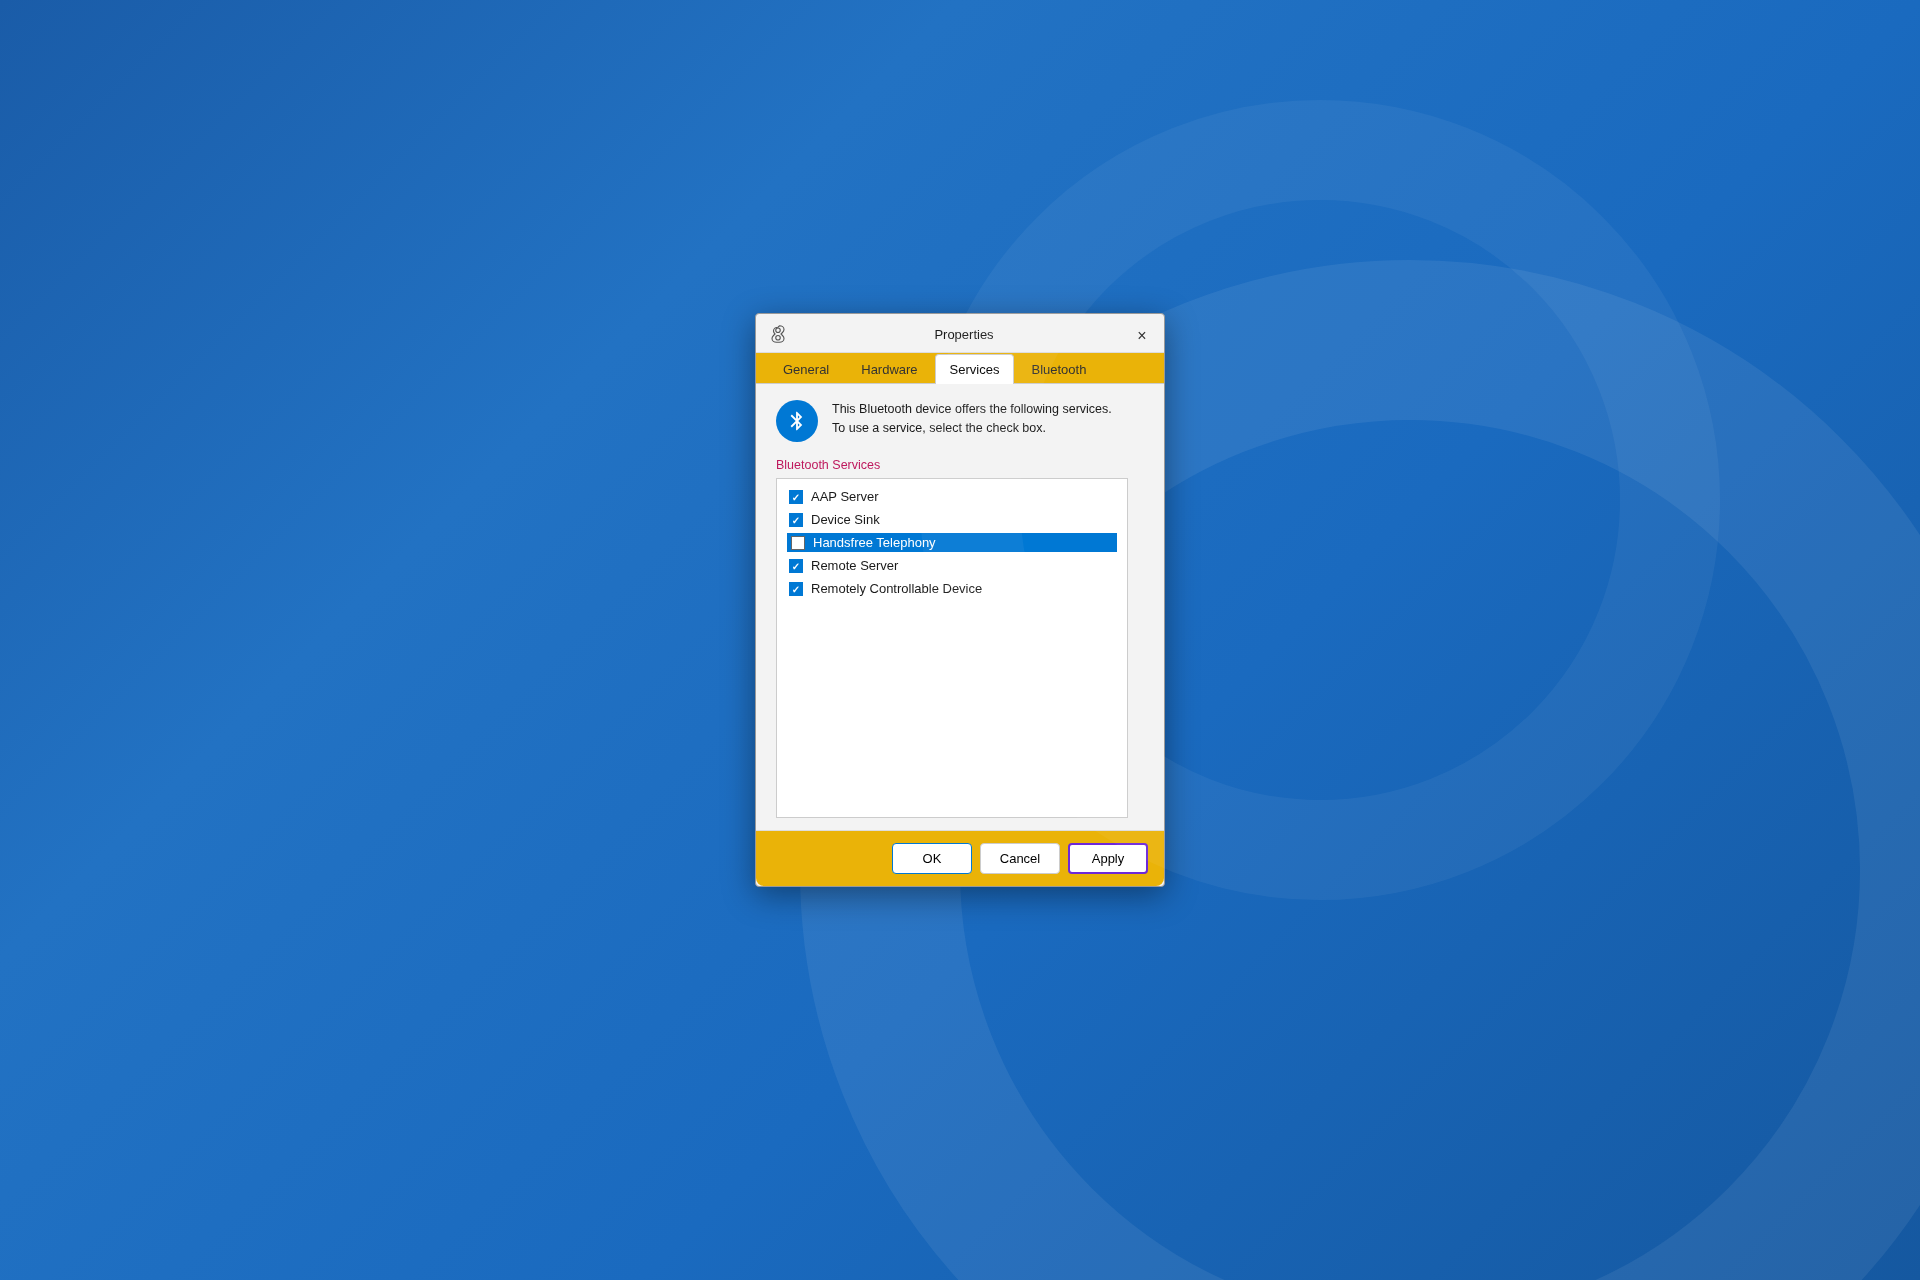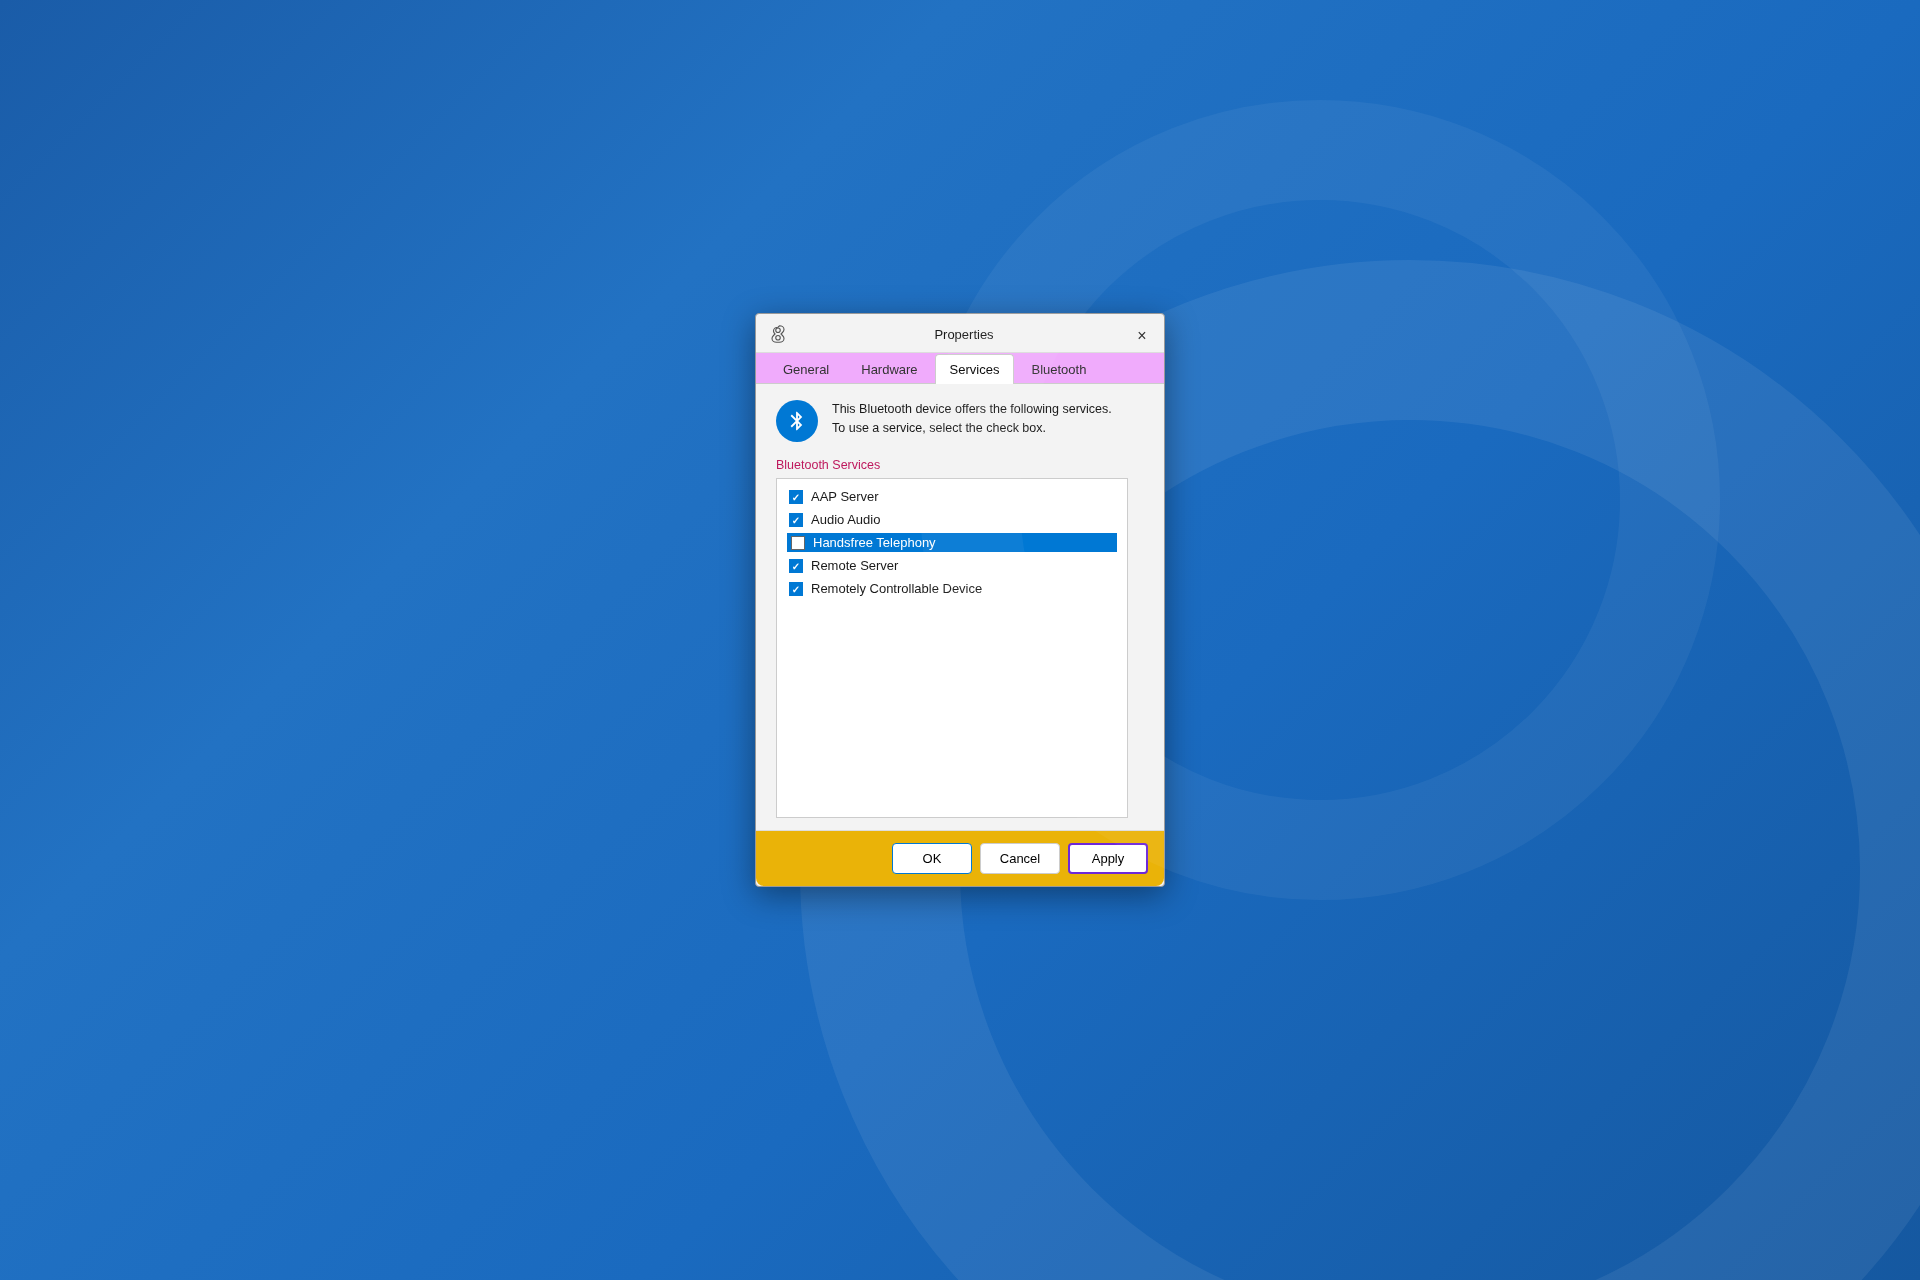--- a/index.html
+++ b/index.html
@@ -91,21 +91,21 @@
       font-size: 16px;
       color: #333;
       position: absolute;
       right: 8px;
       top: 8px;
     }
 
     .tabs {
       display: flex;
       padding: 0 12px;
-      background: #f0abfc;
+      background: #eab308;
       border-bottom: 1px solid #ccc;
       gap: 0;
     }
 
     .tab {
       padding: 7px 14px;
       font-size: 13px;
       cursor: pointer;
       border: 1px solid transparent;
       border-bottom: none;
@@ -292,21 +292,21 @@
 
     <div class="services-box">
 
       <div class="service-item">
         <div class="checkbox checked"></div>
         <span>AAP Server</span>
       </div>
 
       <div class="service-item">
         <div class="checkbox checked"></div>
-        <span>Audio Audio</span>
+        <span>Device Sink</span>
       </div>
 
       <div class="service-item highlighted">
         <div class="checkbox unchecked-highlighted"></div>
         <span>Handsfree Telephony</span>
       </div>
 
       <div class="service-item">
         <div class="checkbox checked"></div>
         <span>Remote Server</span>

